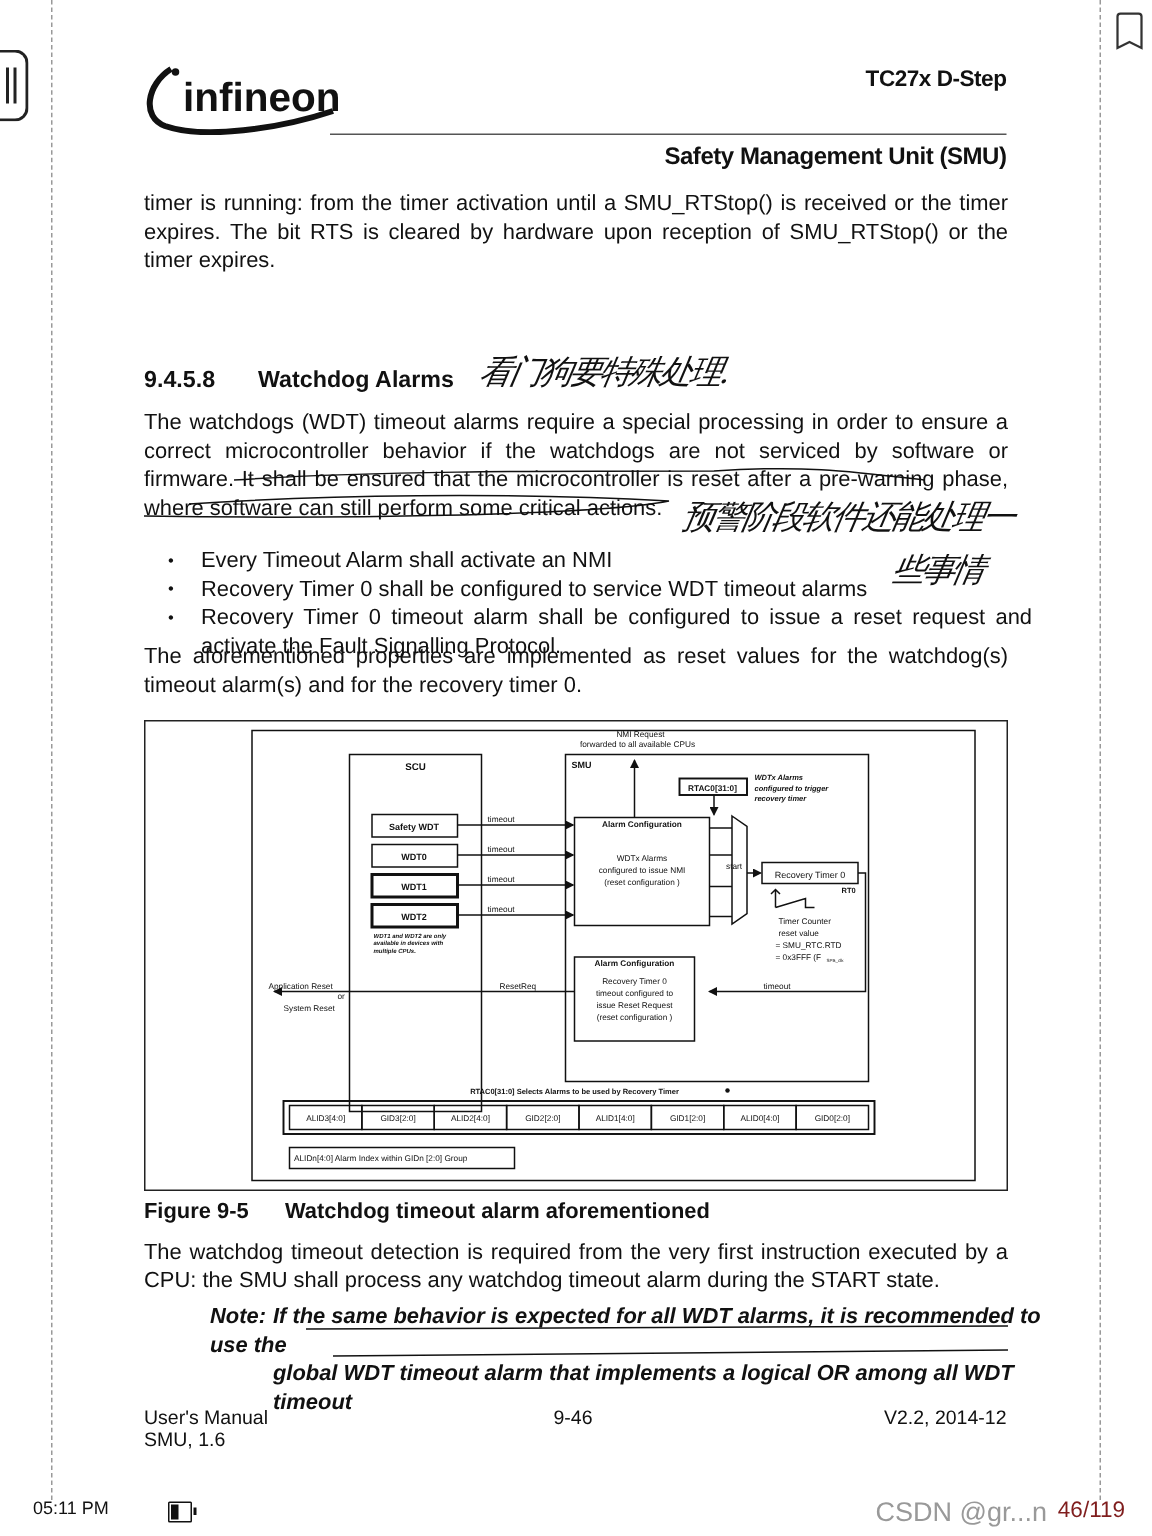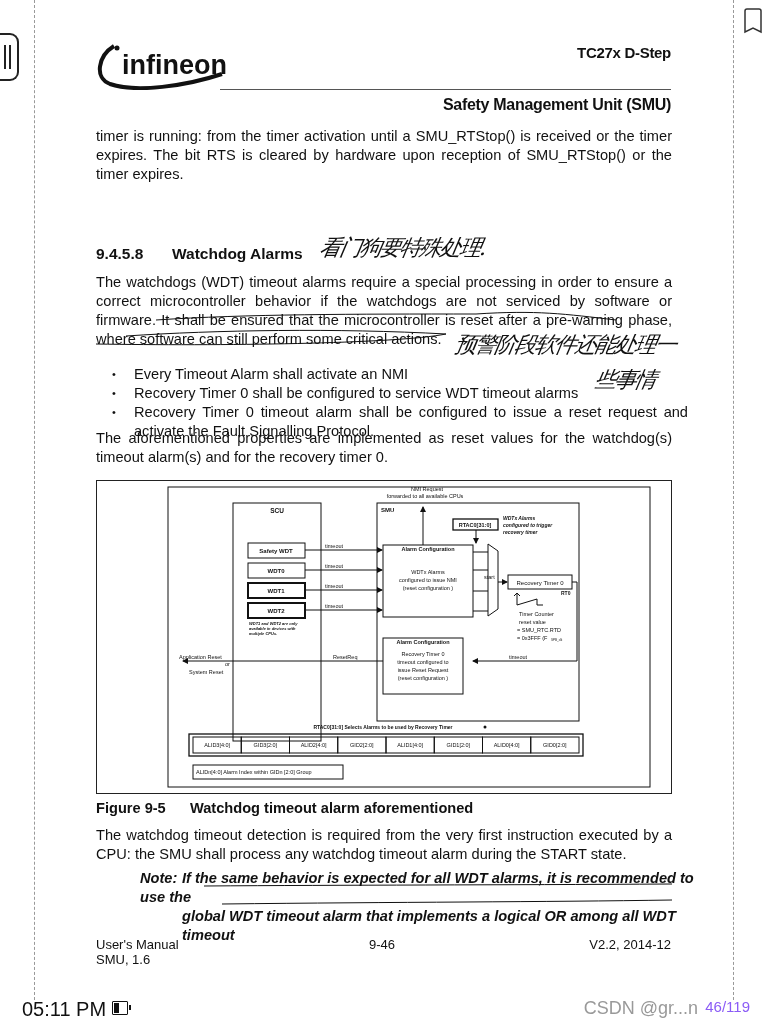--- a/index.html
+++ b/index.html
@@ -22,26 +22,26 @@
   .bul li:before{content:"•";position:absolute;left:0;font-size:11px;}
   .hand{position:absolute;font-family:"DejaVu Serif",serif;font-style:italic;color:#111;font-size:22px;letter-spacing:-2px;transform:skewX(-10deg);}
   .fig{position:absolute;left:96px;top:480px;width:574px;height:312px;border:1.5px solid #222;}
   .fig svg{position:absolute;left:0;top:0;}
   .fig-cap{position:absolute;left:96px;top:800px;font-weight:bold;font-size:14.6px;}
   .fig-cap .num{display:inline-block;width:94px;}
   .note{position:absolute;left:96px;top:869px;width:576px;font-size:14.6px;line-height:19px;font-weight:bold;font-style:italic;margin-left:44px;}
   .note .lbl{display:inline-block;width:42px;}
   .note .l2{padding-left:42px;}
   .foot{position:absolute;top:937px;font-size:13px;line-height:15px;}
-  .status{position:absolute;top:998px;font-size:20px;}
+  .status{position:absolute;top:998px;font-size:12px;}
   .battery{position:absolute;left:112px;top:1001px;width:14px;height:12px;border:1.5px solid #111;border-radius:1px;}
   .battery:before{content:"";position:absolute;left:1px;top:1px;width:5px;height:10px;background:#111;}
   .battery:after{content:"";position:absolute;right:-4px;top:3px;width:2px;height:5px;background:#111;}
   .wm{position:absolute;right:16px;top:998px;font-size:18px;color:#999;}
-  .pg{position:absolute;right:18px;top:998px;font-size:15px;color:#8b5cf6;}
+  .pg{position:absolute;right:18px;top:998px;font-size:15px;color:#7f1d1d;}
   text{font-family:"Liberation Sans",sans-serif;}
 </style>
 </head>
 <body>
 
 <div class="dash-left"></div>
 <div class="dash-right"></div>
 
 <div class="side-handle">
     <i style="left:4px"></i>

